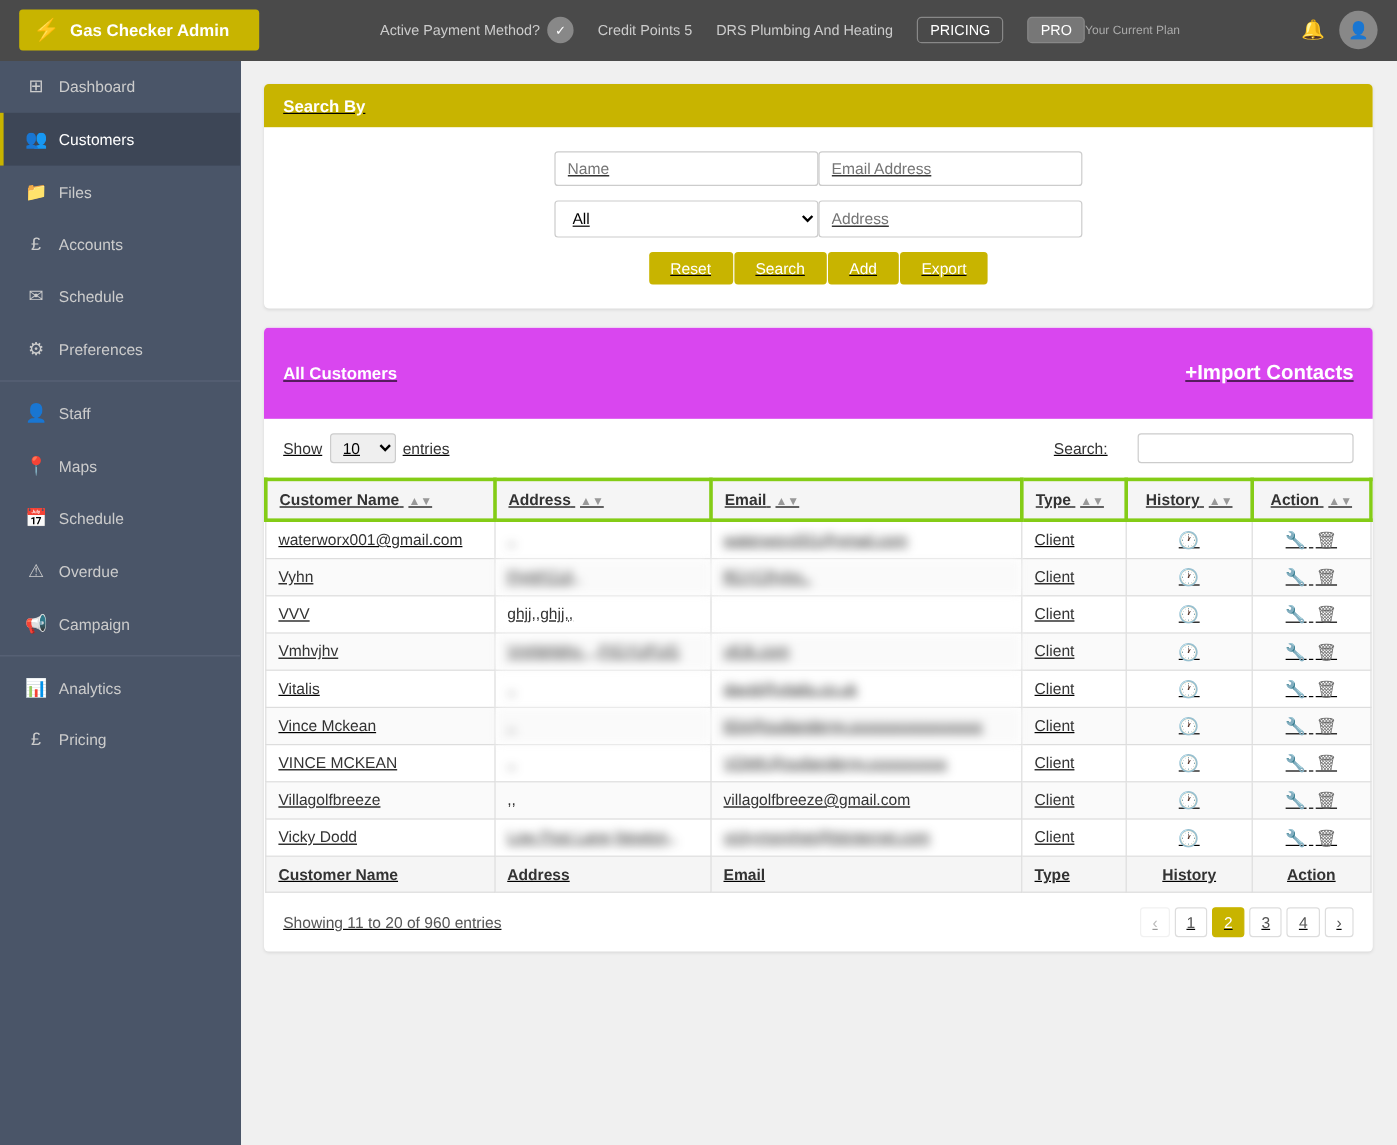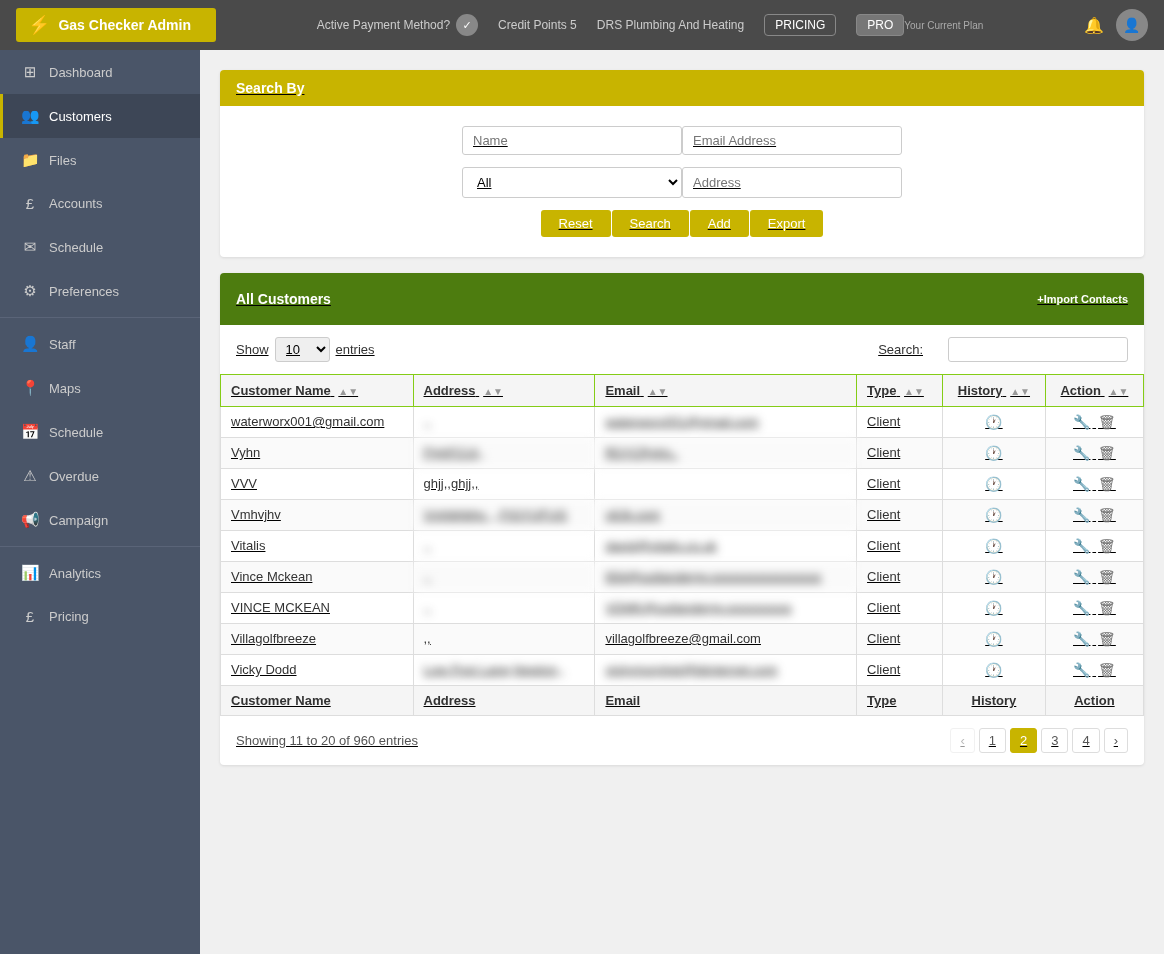--- a/index.html
+++ b/index.html
@@ -185,32 +185,32 @@
       font-weight: 500;
     }
     .btn-yellow { background: #c8b400; color: #fff; }
     .search-actions {
       display: flex;
       gap: 1px;
     }
 
     
     .all-customers-header {
-      background: #4d7c0f;
+      background: #d946ef;
       color: #fff;
       font-weight: bold;
       font-size: 14px;
-      padding: 18px 16px;
+      padding: 28px 16px;
       display: flex;
       justify-content: space-between;
       align-items: center;
     }
     .import-link {
       color: #fff;
-      font-size: 11px;
+      font-size: 17px;
       cursor: pointer;
       text-decoration: none;
     }
 
     
     .table-controls {
       padding: 12px 16px;
       display: flex;
       align-items: center;
       justify-content: space-between;
@@ -245,21 +245,21 @@
     }
 
     
     .data-table {
       width: 100%;
       border-collapse: collapse;
       font-size: 13px;
     }
     .data-table th {
       background: #f5f5f5;
-      border: 1px solid #84cc16;
+      border: 3px solid #84cc16;
       padding: 8px 10px;
       text-align: left;
       font-weight: 600;
       color: #333;
       white-space: nowrap;
     }
     .data-table td {
       border: 1px solid #ddd;
       padding: 7px 10px;
       color: #333;

